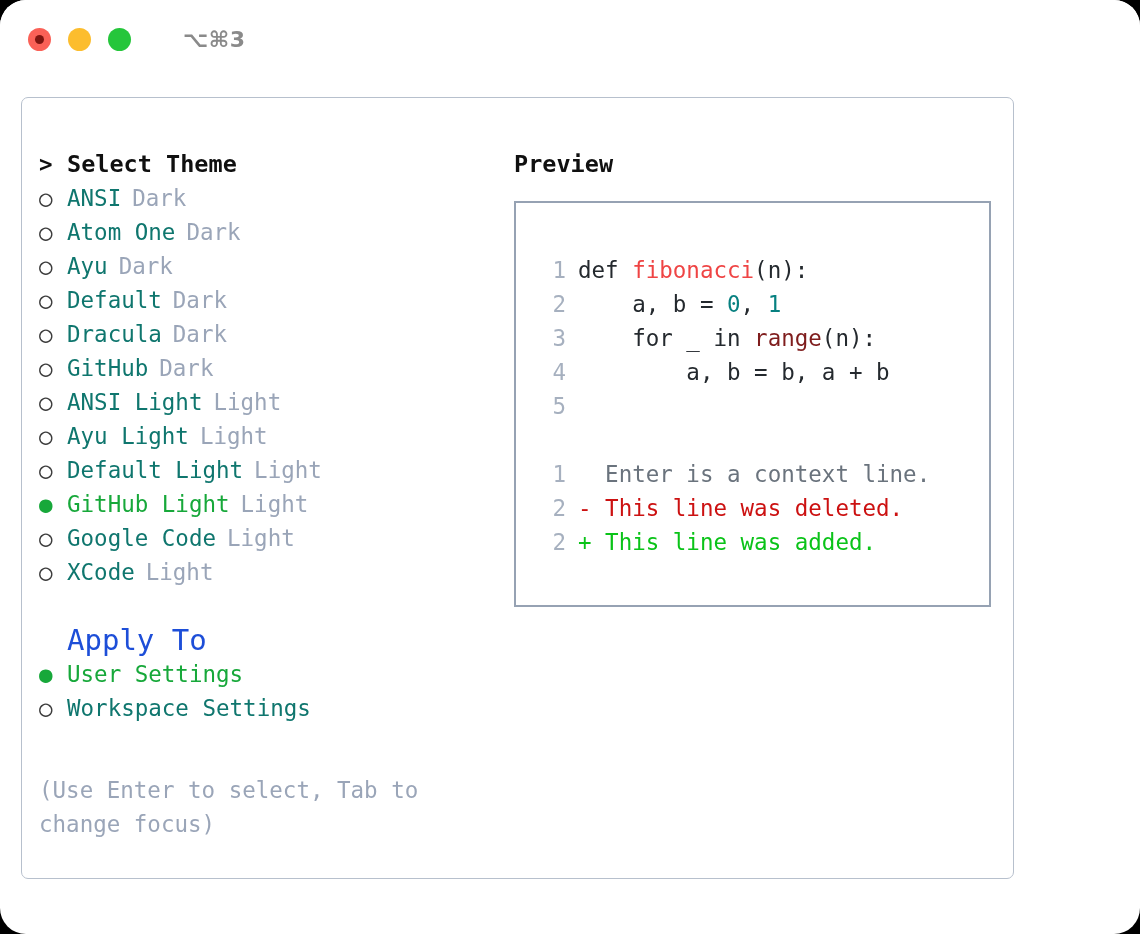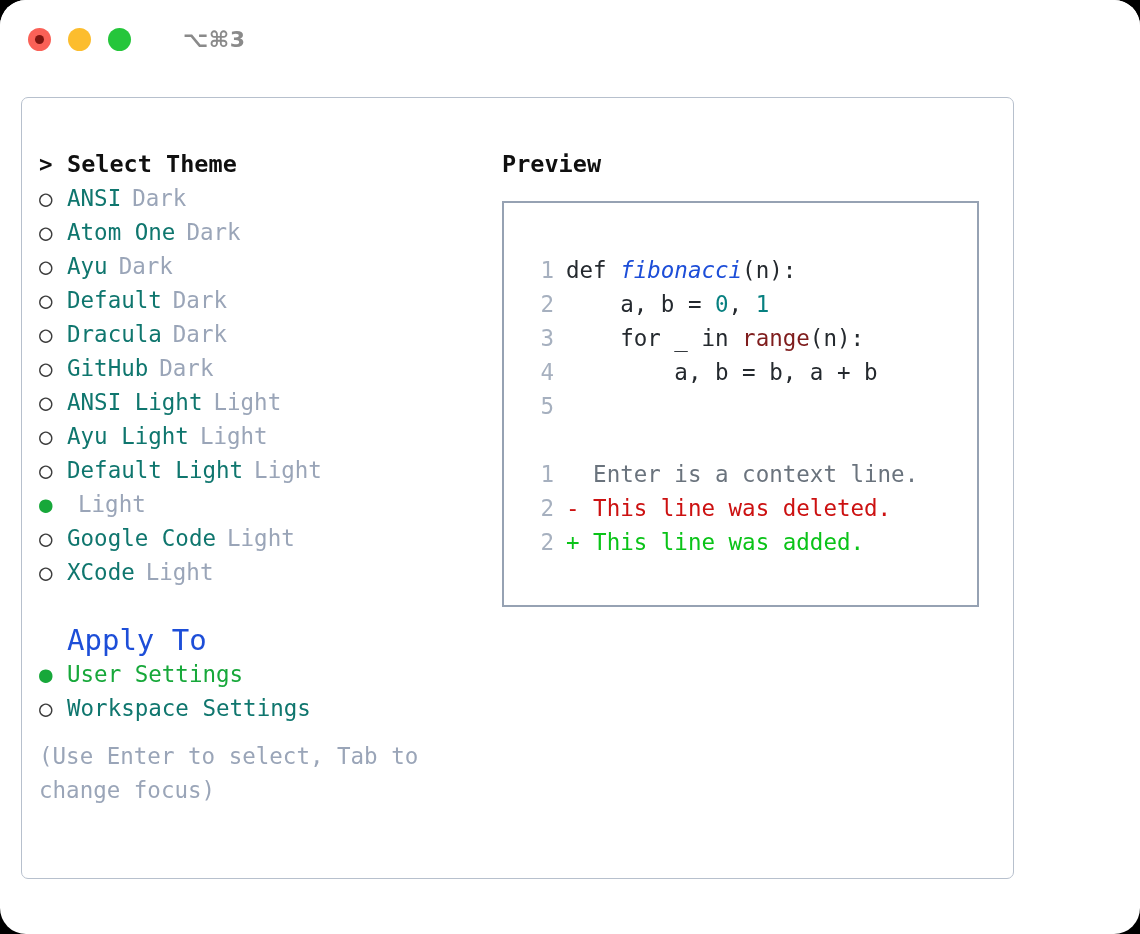--- a/index.html
+++ b/index.html
@@ -135,31 +135,31 @@
     display: flex;
     align-items: baseline;
     height: 34px;
     font-size: 29px;
     line-height: 34px;
     color: #1d4ed8;
     white-space: pre;
   }
 
   .hint {
-    margin-top: 14px;
+    margin-top: 48px;
     font-size: 22.5px;
     line-height: 34px;
     color: #9aa5b8;
     width: 400px;
   }
 
   
   .right-col {
     position: absolute;
-    left: 480px;
+    left: 492px;
     top: 49px;
     width: 490px;
   }
   .preview-title {
     font-size: 23.5px;
     font-weight: bold;
     color: #101010;
     line-height: 34px;
     white-space: pre;
   }
@@ -182,21 +182,21 @@
   .lineno {
     display: inline-block;
     width: 28px;
     flex: 0 0 28px;
     text-align: right;
     color: #a6b0bf;
     margin-right: 12px;
   }
   .code-text { color: #24292e; }
   .tok-kw   { color: #24292e; text-align: center; }
-  .tok-fn   { color: #1d4ed8; font-style: italic; }
+  .tok-fn   { color: #ef4444; }
   .tok-num  { color: #078080; }
   .tok-call { color: #7f1d1d; }
   .tok-plain{ color: #24292e; }
 
   .diff-gap { height: 34px; }
   .diff-context { color: #6a737d; }
   .diff-del { color: #cc1111; }
   .diff-add { color: #0ac318; }
 </style>
 </head>
@@ -226,21 +226,21 @@
         <div id="theme-list">
             <div class="list-line"><span class="marker bullet-off">○</span><span class="item-name">ANSI</span><span class="variant">Dark</span></div>
             <div class="list-line"><span class="marker bullet-off">○</span><span class="item-name">Atom One</span><span class="variant">Dark</span></div>
             <div class="list-line"><span class="marker bullet-off">○</span><span class="item-name">Ayu</span><span class="variant">Dark</span></div>
             <div class="list-line"><span class="marker bullet-off">○</span><span class="item-name">Default</span><span class="variant">Dark</span></div>
             <div class="list-line"><span class="marker bullet-off">○</span><span class="item-name">Dracula</span><span class="variant">Dark</span></div>
             <div class="list-line"><span class="marker bullet-off">○</span><span class="item-name">GitHub</span><span class="variant">Dark</span></div>
             <div class="list-line"><span class="marker bullet-off">○</span><span class="item-name">ANSI Light</span><span class="variant">Light</span></div>
             <div class="list-line"><span class="marker bullet-off">○</span><span class="item-name">Ayu Light</span><span class="variant">Light</span></div>
             <div class="list-line"><span class="marker bullet-off">○</span><span class="item-name">Default Light</span><span class="variant">Light</span></div>
-            <div class="list-line"><span class="marker bullet-on">●</span><span class="variant">Light</span></div>
+            <div class="list-line"><span class="marker bullet-on">●</span><span class="item-name selected">GitHub Light</span><span class="variant">Light</span></div>
             <div class="list-line"><span class="marker bullet-off">○</span><span class="item-name">Google Code</span><span class="variant">Light</span></div>
             <div class="list-line"><span class="marker bullet-off">○</span><span class="item-name">XCode</span><span class="variant">Light</span></div>
           </div>
 
         <div class="spacer-line"></div>
 
         <div class="apply-heading">
           <span class="marker"></span>
           <span>Apply To</span>
         </div>

